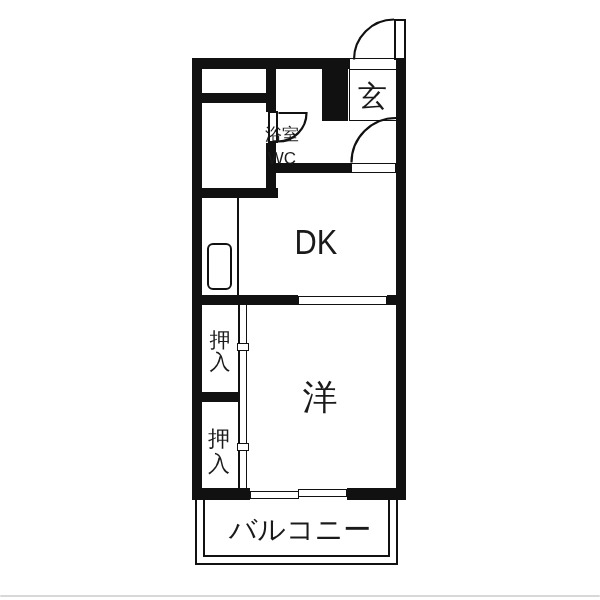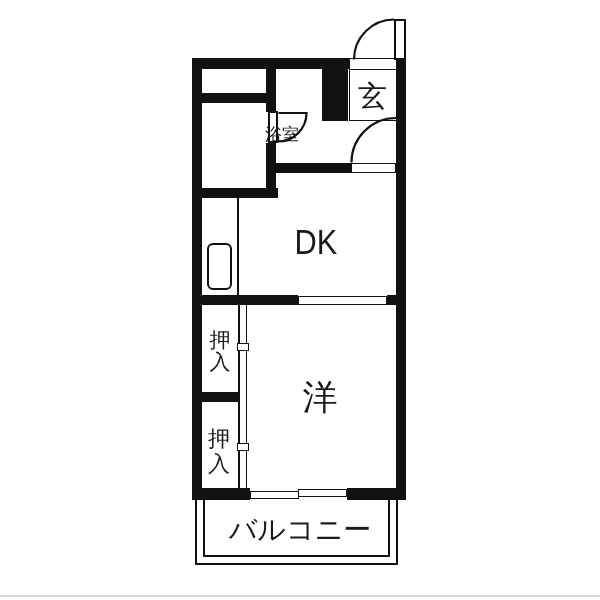--- a/index.html
+++ b/index.html
@@ -67,20 +67,21 @@
   <div class="abs" style="left:203px;top:500px;width:187px;height:56.5px;border:2px solid var(--wall);border-top:none;background:#fff;"></div>
 
   <svg class="overlay">
     <path d="M 394 19.5 A 40 40 0 0 0 354 59.5"></path>
     <path d="M 278.5 113 L 306.5 113 A 28.5 28.5 0 0 1 278 141.5"></path>
     <path d="M 351.5 162.5 A 44.5 44.5 0 0 1 396 118"></path>
   </svg>
 
   <div class="lbl" style="left:202px;top:123px;width:64px;font-size:17px;line-height:23.5px;margin-left:48px;">
     <span>浴室</span>
+    <span>WC</span>
   </div>
 
   <div class="lbl" style="left:349px;top:82px;width:47px;font-size:29px;line-height:29px;">
     <span>玄</span>
   </div>
 
   <div class="lbl" style="left:276px;top:224px;width:80px;font-size:35px;line-height:35px;transform:scaleX(0.88);">
     <span>DK</span>
   </div>
 

